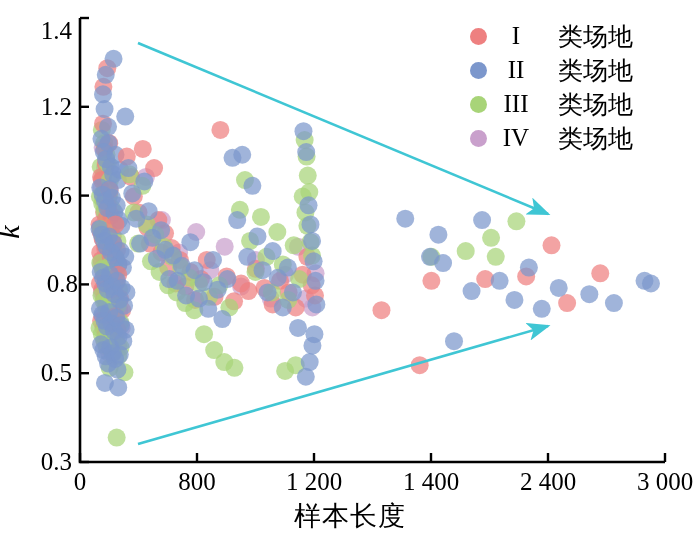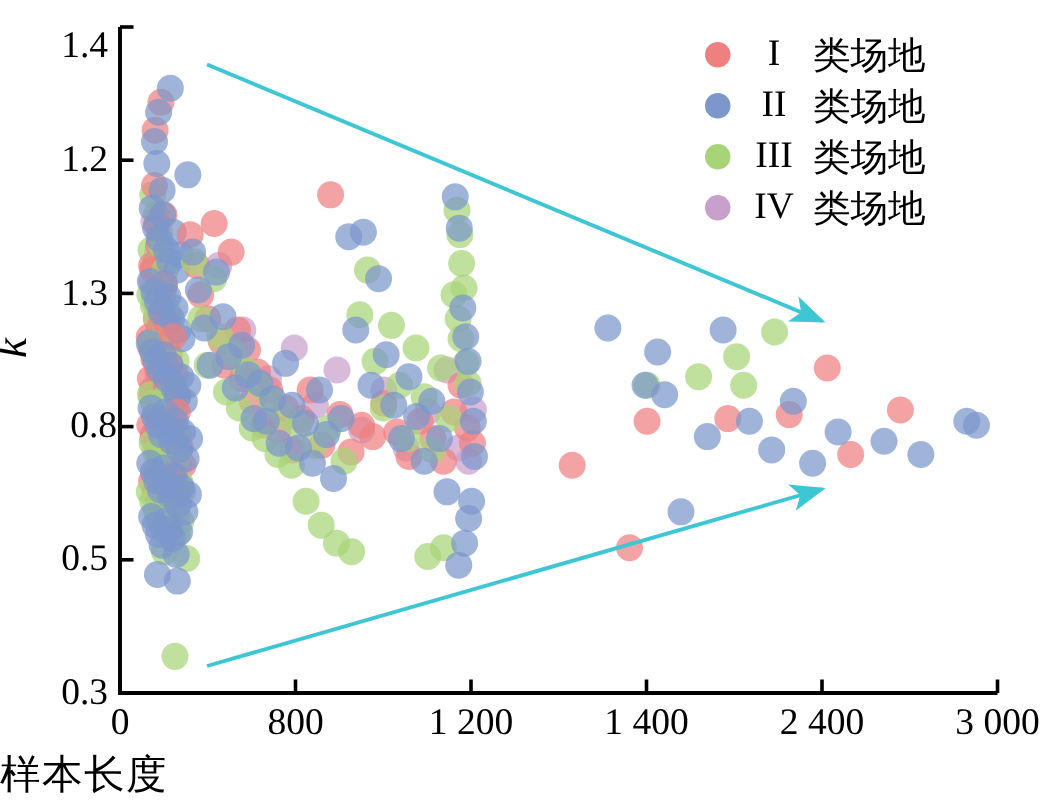--- a/index.html
+++ b/index.html
@@ -40,20 +40,21 @@
   }
   .xtick {
     text-align: center;
     width: 130px;
   }
   #xlabel {
     position: absolute;
     left: 0;
     top: 498px;
     width: 700px;
+    text-align: center;
     font-family: Liberation Mono, monospace;
     font-size: 27px;
     letter-spacing: 1px;
   }
   #ylabel {
     position: absolute;
     left: 2px;
     top: 215px;
     font-family: "Liberation Serif", "DejaVu Serif", serif;
     font-size: 30px;
@@ -84,21 +85,21 @@
   .legend-roman {
     font-family: "Liberation Serif", "DejaVu Serif", serif;
     font-size: 25px;
     width: 36px;
     text-align: center;
     flex: 0 0 auto;
   }
   .legend-text {
     font-family: "Liberation Sans", "DejaVu Sans", sans-serif;
     font-size: 25px;
-    margin-left: 8px;
+    margin-left: 24px;
     white-space: nowrap;
   }
 </style>
 </head>
 <body>
 
 <div id="figure">
 
   <svg id="plot-svg" viewBox="0 0 700 538" xmlns="http://www.w3.org/2000/svg">
     <defs>
@@ -520,21 +521,21 @@
     <g id="annotation-layer">
         <line x1="138" y1="43" x2="548" y2="214" stroke="#3FC6D4" stroke-width="2.6" marker-end="url(#arrowhead)"></line>
         <line x1="138" y1="444" x2="548" y2="326" stroke="#3FC6D4" stroke-width="2.6" marker-end="url(#arrowhead)"></line>
       </g>
   </svg>
 
   <div id="tick-label-layer">
       <div class="tick-label ytick" style="left: 2px; top: 449px;">0.3</div>
       <div class="tick-label ytick" style="left: 2px; top: 360.2px;">0.5</div>
       <div class="tick-label ytick" style="left: 8px; top: 271.4px;">0.8</div>
-      <div class="tick-label ytick" style="left: 2px; top: 182.6px;">1.3</div>
+      <div class="tick-label ytick" style="left: 2px; top: 182.6px;">0.6</div>
       <div class="tick-label ytick" style="left: 2px; top: 93.8px;">1.2</div>
       <div class="tick-label ytick" style="left: 2px; top: 18px;">1.4</div>
       <div class="tick-label xtick" style="left: 15px; top: 469px;">0</div>
       <div class="tick-label xtick" style="left: 132px; top: 469px;">800</div>
       <div class="tick-label xtick" style="left: 249px; top: 469px; text-align: center;">1 200</div>
       <div class="tick-label xtick" style="left: 366px; top: 469px;">1 400</div>
       <div class="tick-label xtick" style="left: 483px; top: 469px; text-align: center;">2 400</div>
       <div class="tick-label xtick" style="left: 600px; top: 469px;">3 000</div>
     </div>
 

